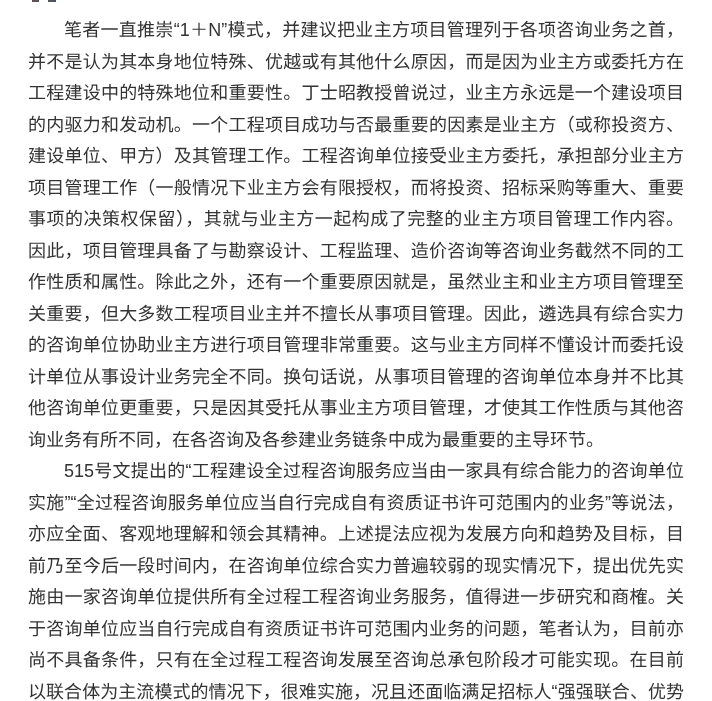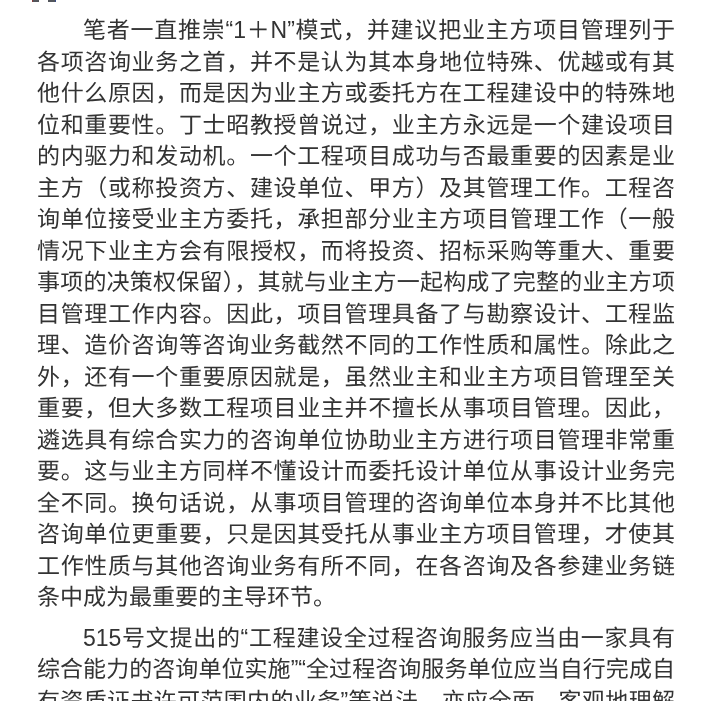--- a/index.html
+++ b/index.html
@@ -16,23 +16,23 @@
     overflow: hidden;
     font-family: "Liberation Sans", "DejaVu Sans", sans-serif;
   }
   .doc-body {
     position: absolute;
     top: 0;
     left: 28px;
     right: 28px;
   }
   .para {
-    margin: 9px;
+    margin: 0;
     color: #333333;
-    font-size: 23px;
+    font-size: 18px;
     line-height: 31.5px;
     text-align: justify;
     text-justify: inter-ideograph;
     text-indent: 2em;
     word-break: break-all;
   }
   .para-first {
     margin-top: 15px;
   }
   

